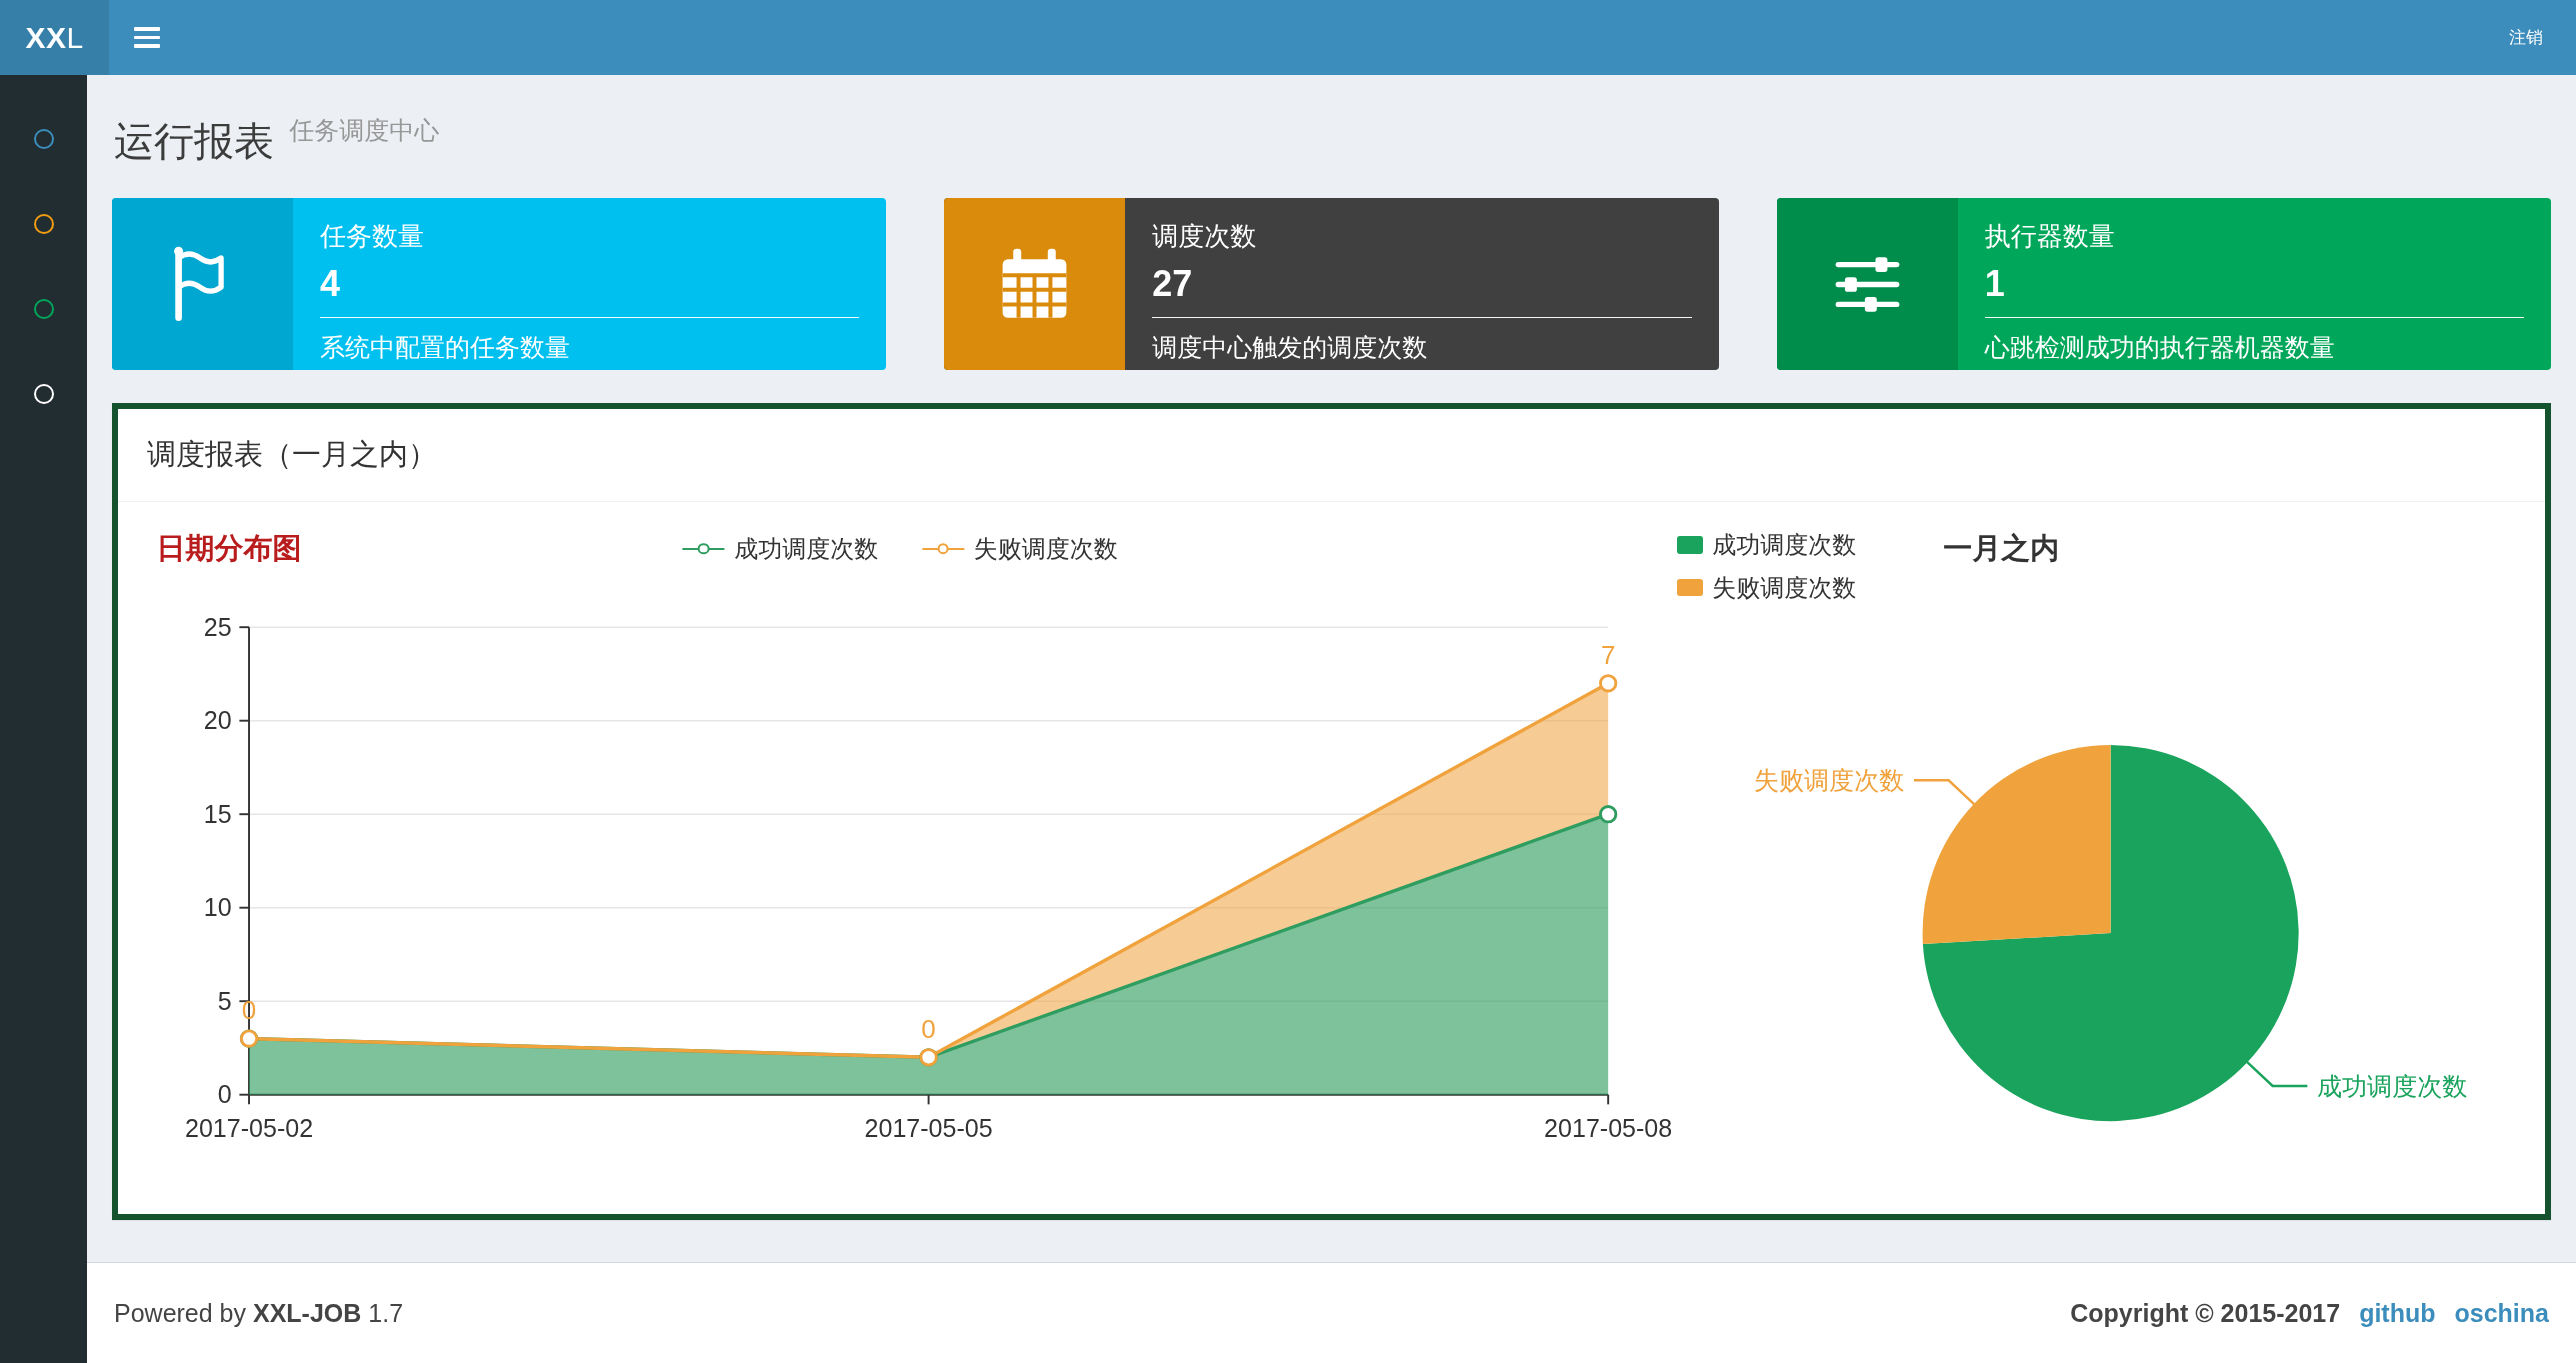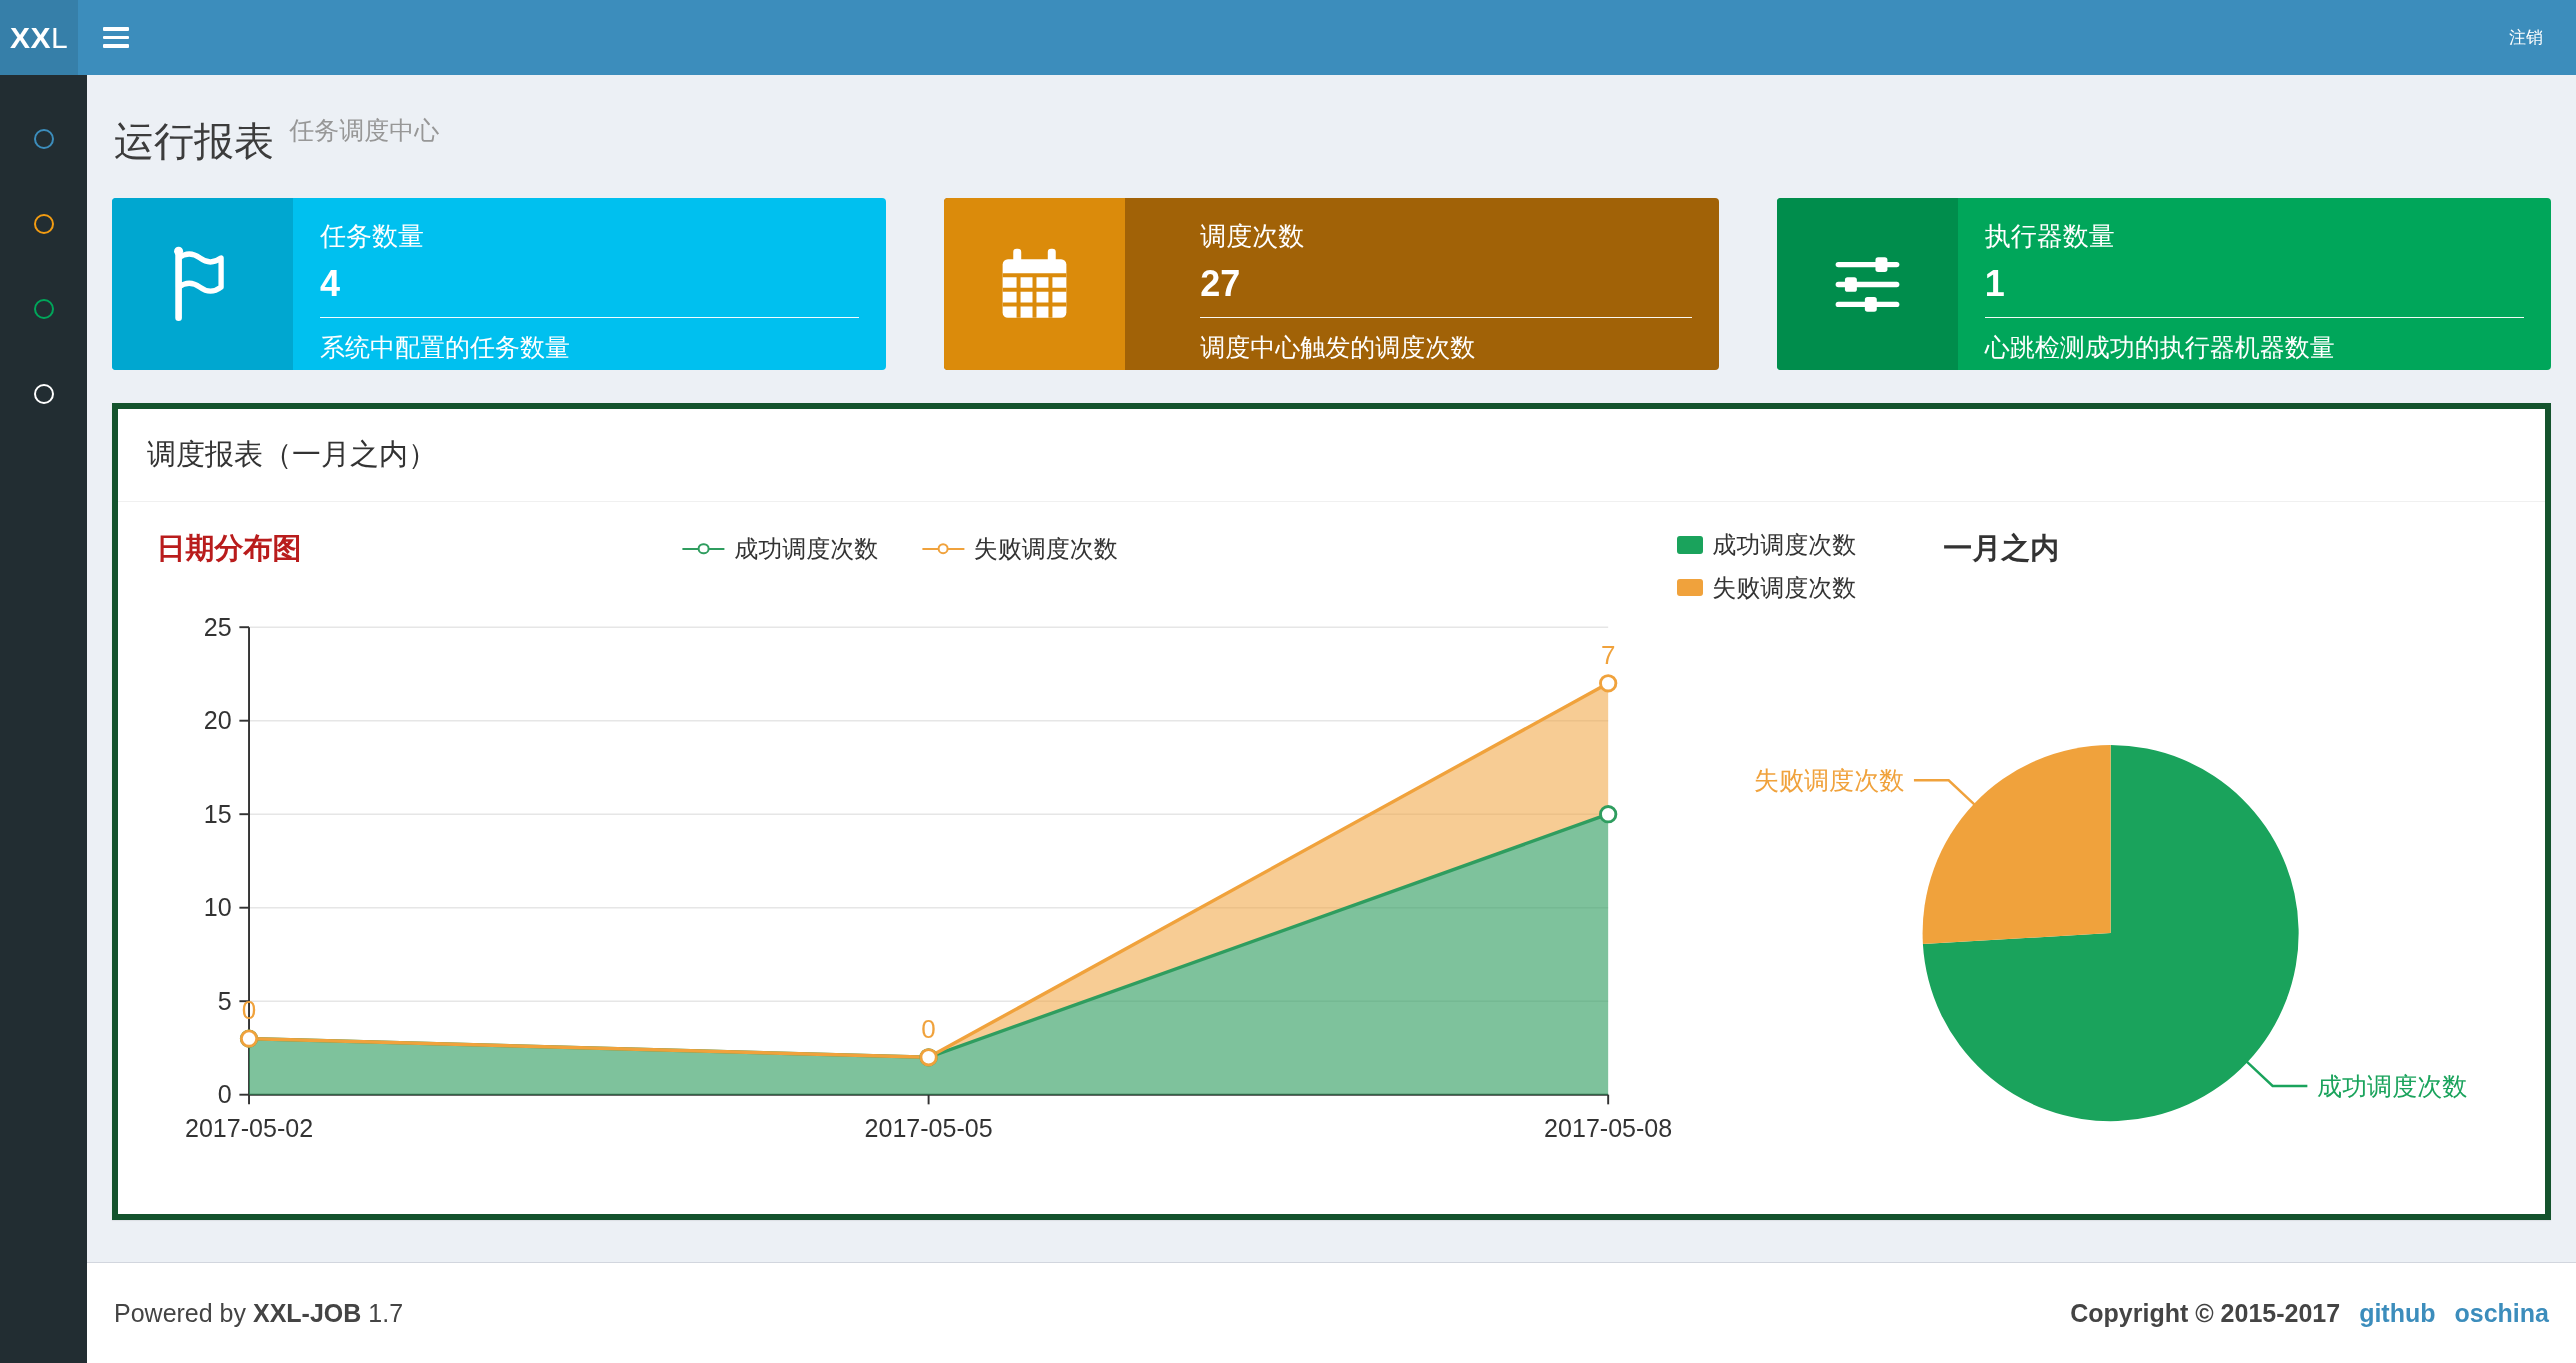--- a/index.html
+++ b/index.html
@@ -1,21 +1,21 @@
 <!DOCTYPE html>
 <html><head>
 <meta charset="utf-8">
 <style>
   *{box-sizing:border-box;margin:0;padding:0}
   html,body{width:2576px;height:1363px;overflow:hidden;
     font-family:"Liberation Sans","DejaVu Sans",sans-serif;color:#333;background:#ecf0f5}
   a{text-decoration:none}
   
   .navbar{position:fixed;top:0;left:0;right:0;height:75px;background:#3c8dbc;display:flex;align-items:stretch;z-index:20}
-  .logo{width:78px;background:#367fa9;color:#fff;display:flex;align-items:center;justify-content:center;
+  .logo{width:109px;background:#367fa9;color:#fff;display:flex;align-items:center;justify-content:center;
     font-size:30px;letter-spacing:0.5px;cursor:pointer}
   .logo b{font-weight:700}
   .toggle-btn{width:75px;display:flex;align-items:center;justify-content:center;cursor:pointer}
   .bars{display:flex;flex-direction:column;gap:4.8px}
   .bars i{display:block;width:26px;height:3.9px;background:#fff;border-radius:1px}
   .nav-right{margin-left:auto;display:flex;align-items:stretch}
   .logout{color:#fff;font-size:17px;padding:0 33px;display:flex;align-items:center;cursor:pointer}
   
   .sidebar{position:fixed;top:75px;left:0;bottom:0;width:87px;background:#222d32;padding-top:21px;z-index:15}
   .side-item{height:85px;display:flex;align-items:center;justify-content:center;cursor:pointer}
@@ -116,21 +116,21 @@
           </svg>
         </div>
         <div class="ib-body">
           <div class="ib-title">任务数量</div>
           <div class="ib-value">4</div>
           <div class="ib-sep"></div>
           <div class="ib-caption">系统中配置的任务数量</div>
         </div>
       </div>
 
-      <div class="info-box" style="background-color: #a16207; gap: 48px;">
+      <div class="info-box" style="background-color: #404040;">
         <div class="ib-icon" style="background-color: rgb(219, 139, 11); color: rgb(219, 139, 11);">
           <svg viewBox="0 0 64 64">
             <rect x="8" y="13" width="48" height="44" rx="4" fill="#fff"></rect>
             <rect x="16" y="5" width="6" height="13" rx="2.5" fill="#fff"></rect>
             <rect x="42" y="5" width="6" height="13" rx="2.5" fill="#fff"></rect>
             <g stroke="currentColor" stroke-width="3">
               <line x1="8" y1="25" x2="56" y2="25"></line>
               <line x1="20" y1="25" x2="20" y2="57"></line>
               <line x1="32" y1="25" x2="32" y2="57"></line>
               <line x1="44" y1="25" x2="44" y2="57"></line>

